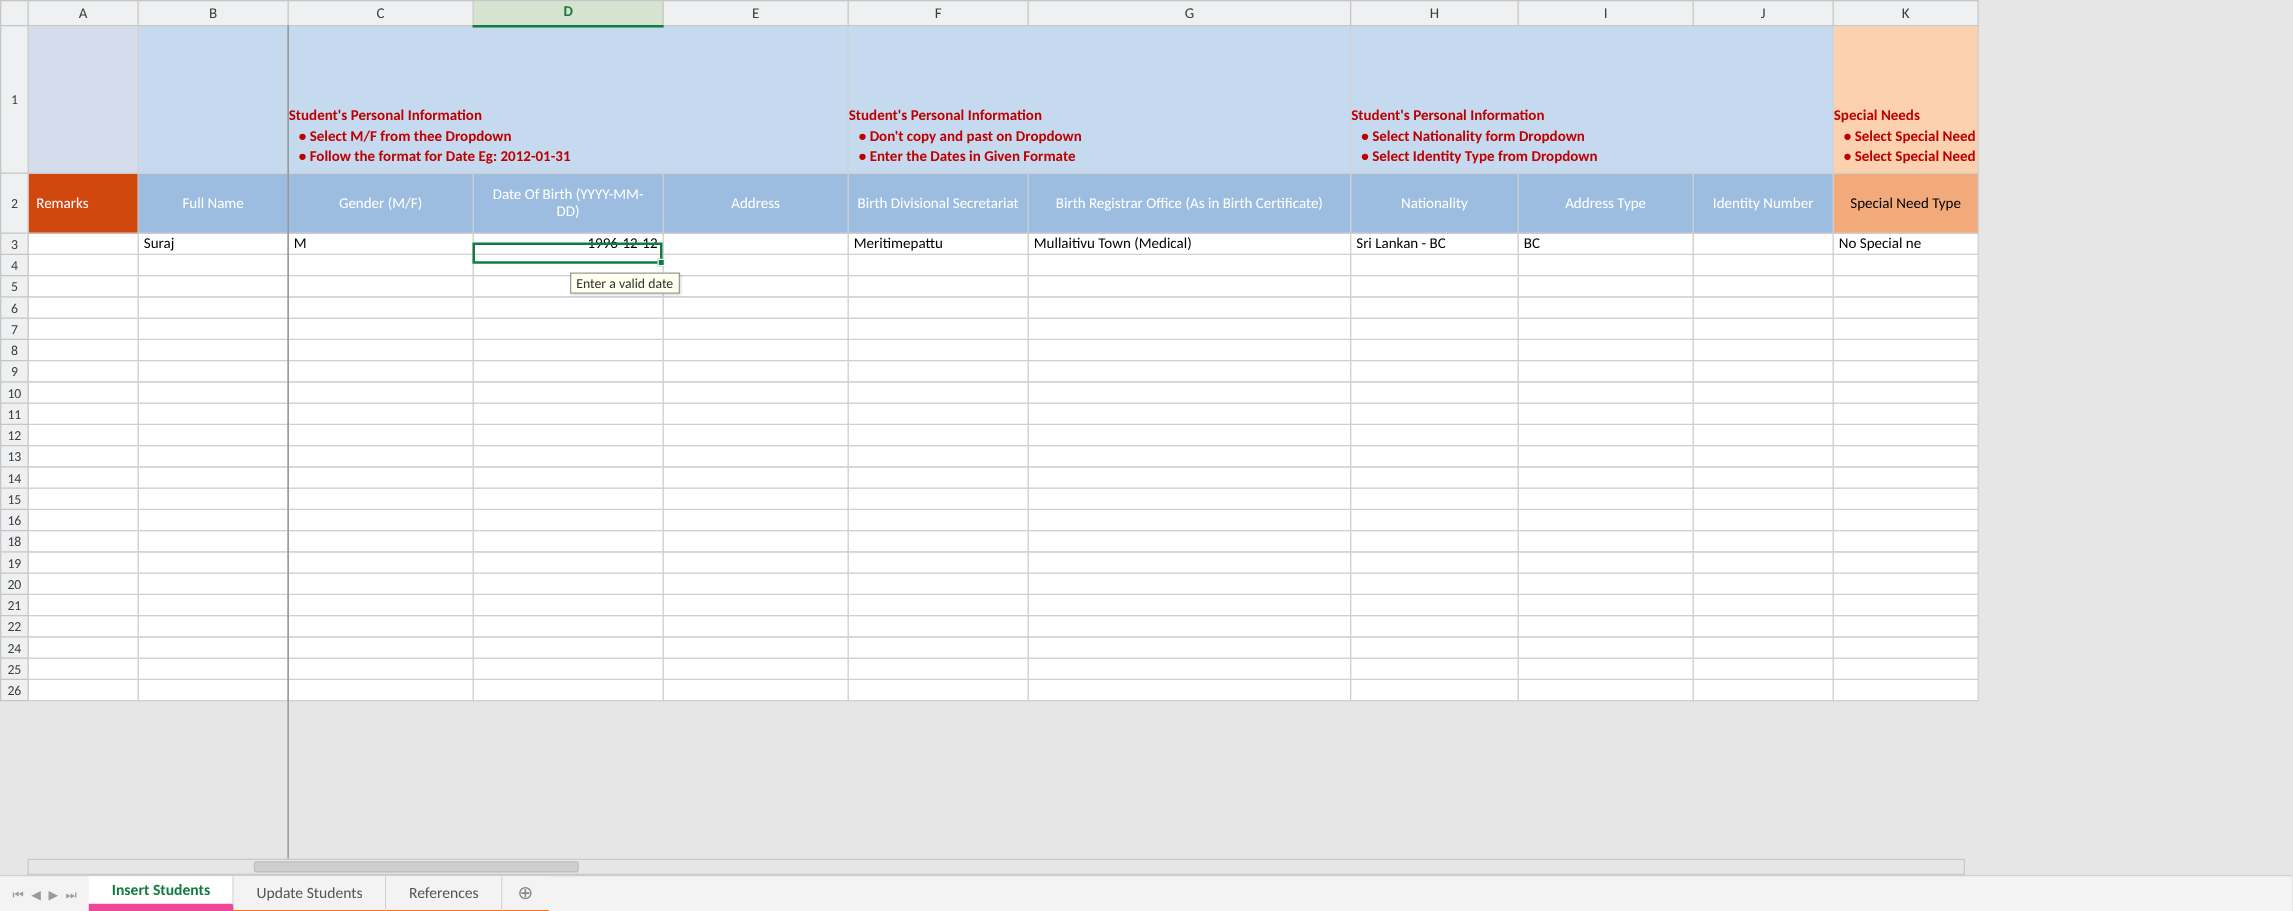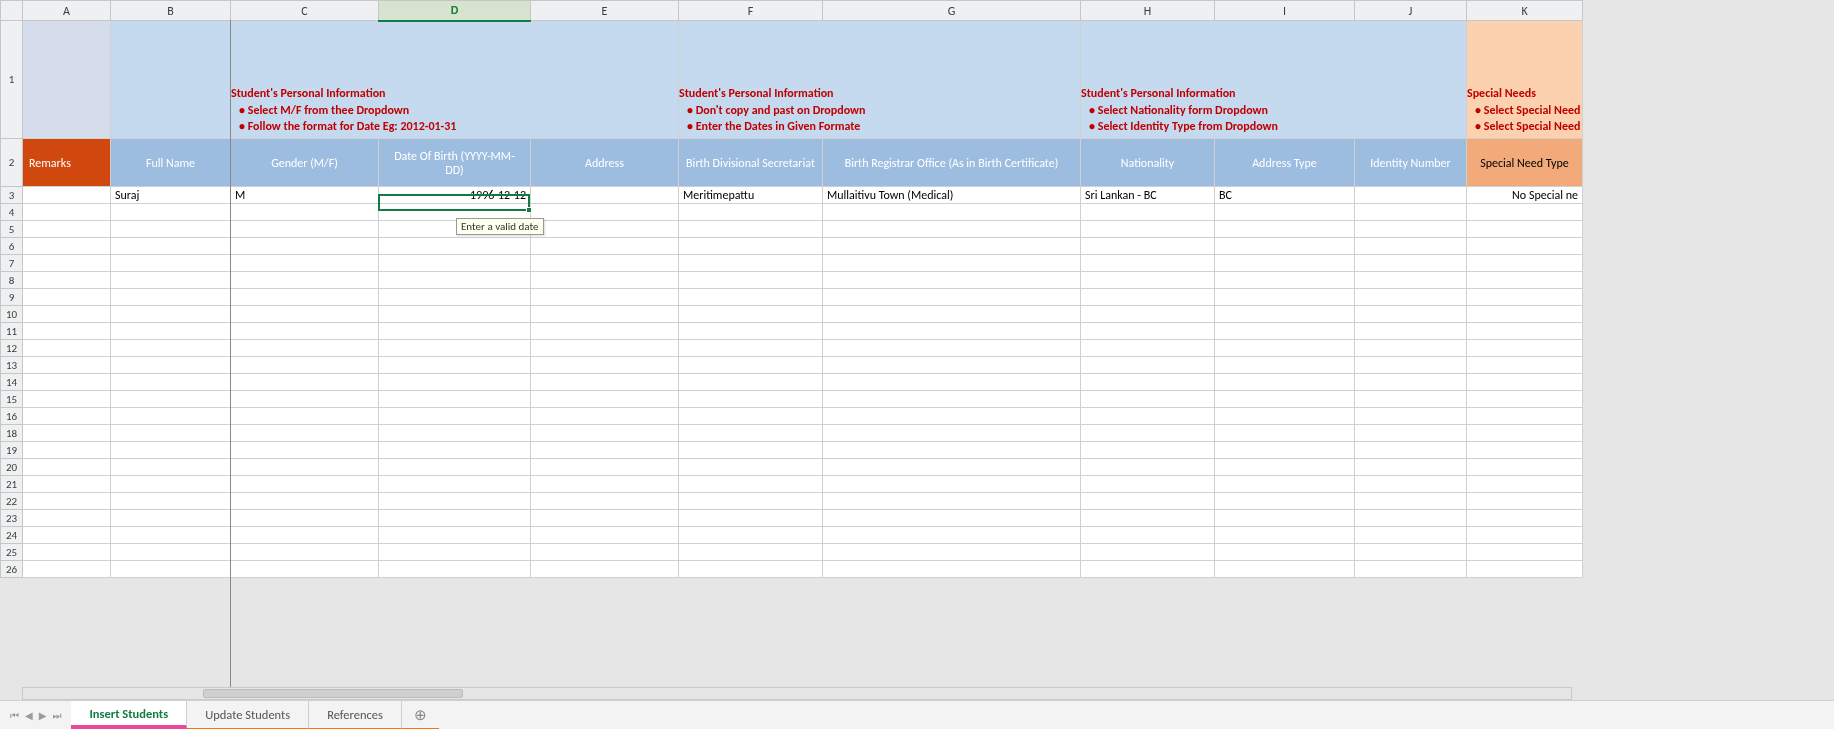--- a/index.html
+++ b/index.html
@@ -139,21 +139,21 @@
     font-size: 12.5px;
     color: #555;
     border-right: 1px solid #d0d0d0;
     background: #f3f3f3;
     border-bottom: 1px solid #f97316;
   }
   .tab.active {
     color: #107c41;
     font-weight: 600;
     background: #fff;
-    border-bottom: 4px solid #ec4899;
+    border-bottom: 6px solid #ec4899;
   }
   .tab.addtab {
     color: #888; font-size: 15px; border-right: none;
     padding: 0 12px;
   }
 </style>
 </head>
 <body>
 
 <div class="sheet">
@@ -243,21 +243,21 @@
       <td></td>
       <td>Suraj</td>
       <td>M</td>
       <td style="text-align:right">1996-12-12</td>
       <td></td>
       <td>Meritimepattu</td>
       <td>Mullaitivu Town (Medical)</td>
       <td>Sri Lankan - BC</td>
       <td>BC</td>
       <td></td>
-      <td style="text-align:right">No Special ne</td>
+      <td style="">No Special ne</td>
     </tr>
 
     <tr class="data">
           <th class="rowhdr">4</th>
           <td></td>
           <td></td>
           <td></td>
           <td></td>
           <td></td>
           <td></td>
@@ -486,34 +486,20 @@
           <td></td>
           <td></td>
           <td></td>
           <td></td>
           <td></td>
           <td></td>
           <td></td>
         </tr>
     <tr class="data">
           <th class="rowhdr">22</th>
-          <td></td>
-          <td></td>
-          <td></td>
-          <td></td>
-          <td></td>
-          <td></td>
-          <td></td>
-          <td></td>
-          <td></td>
-          <td></td>
-          <td></td>
-        </tr>
-    <tr class="data">
-          <th class="rowhdr">23</th>
           <td></td>
           <td></td>
           <td></td>
           <td></td>
           <td></td>
           <td></td>
           <td></td>
           <td></td>
           <td></td>
           <td></td>

